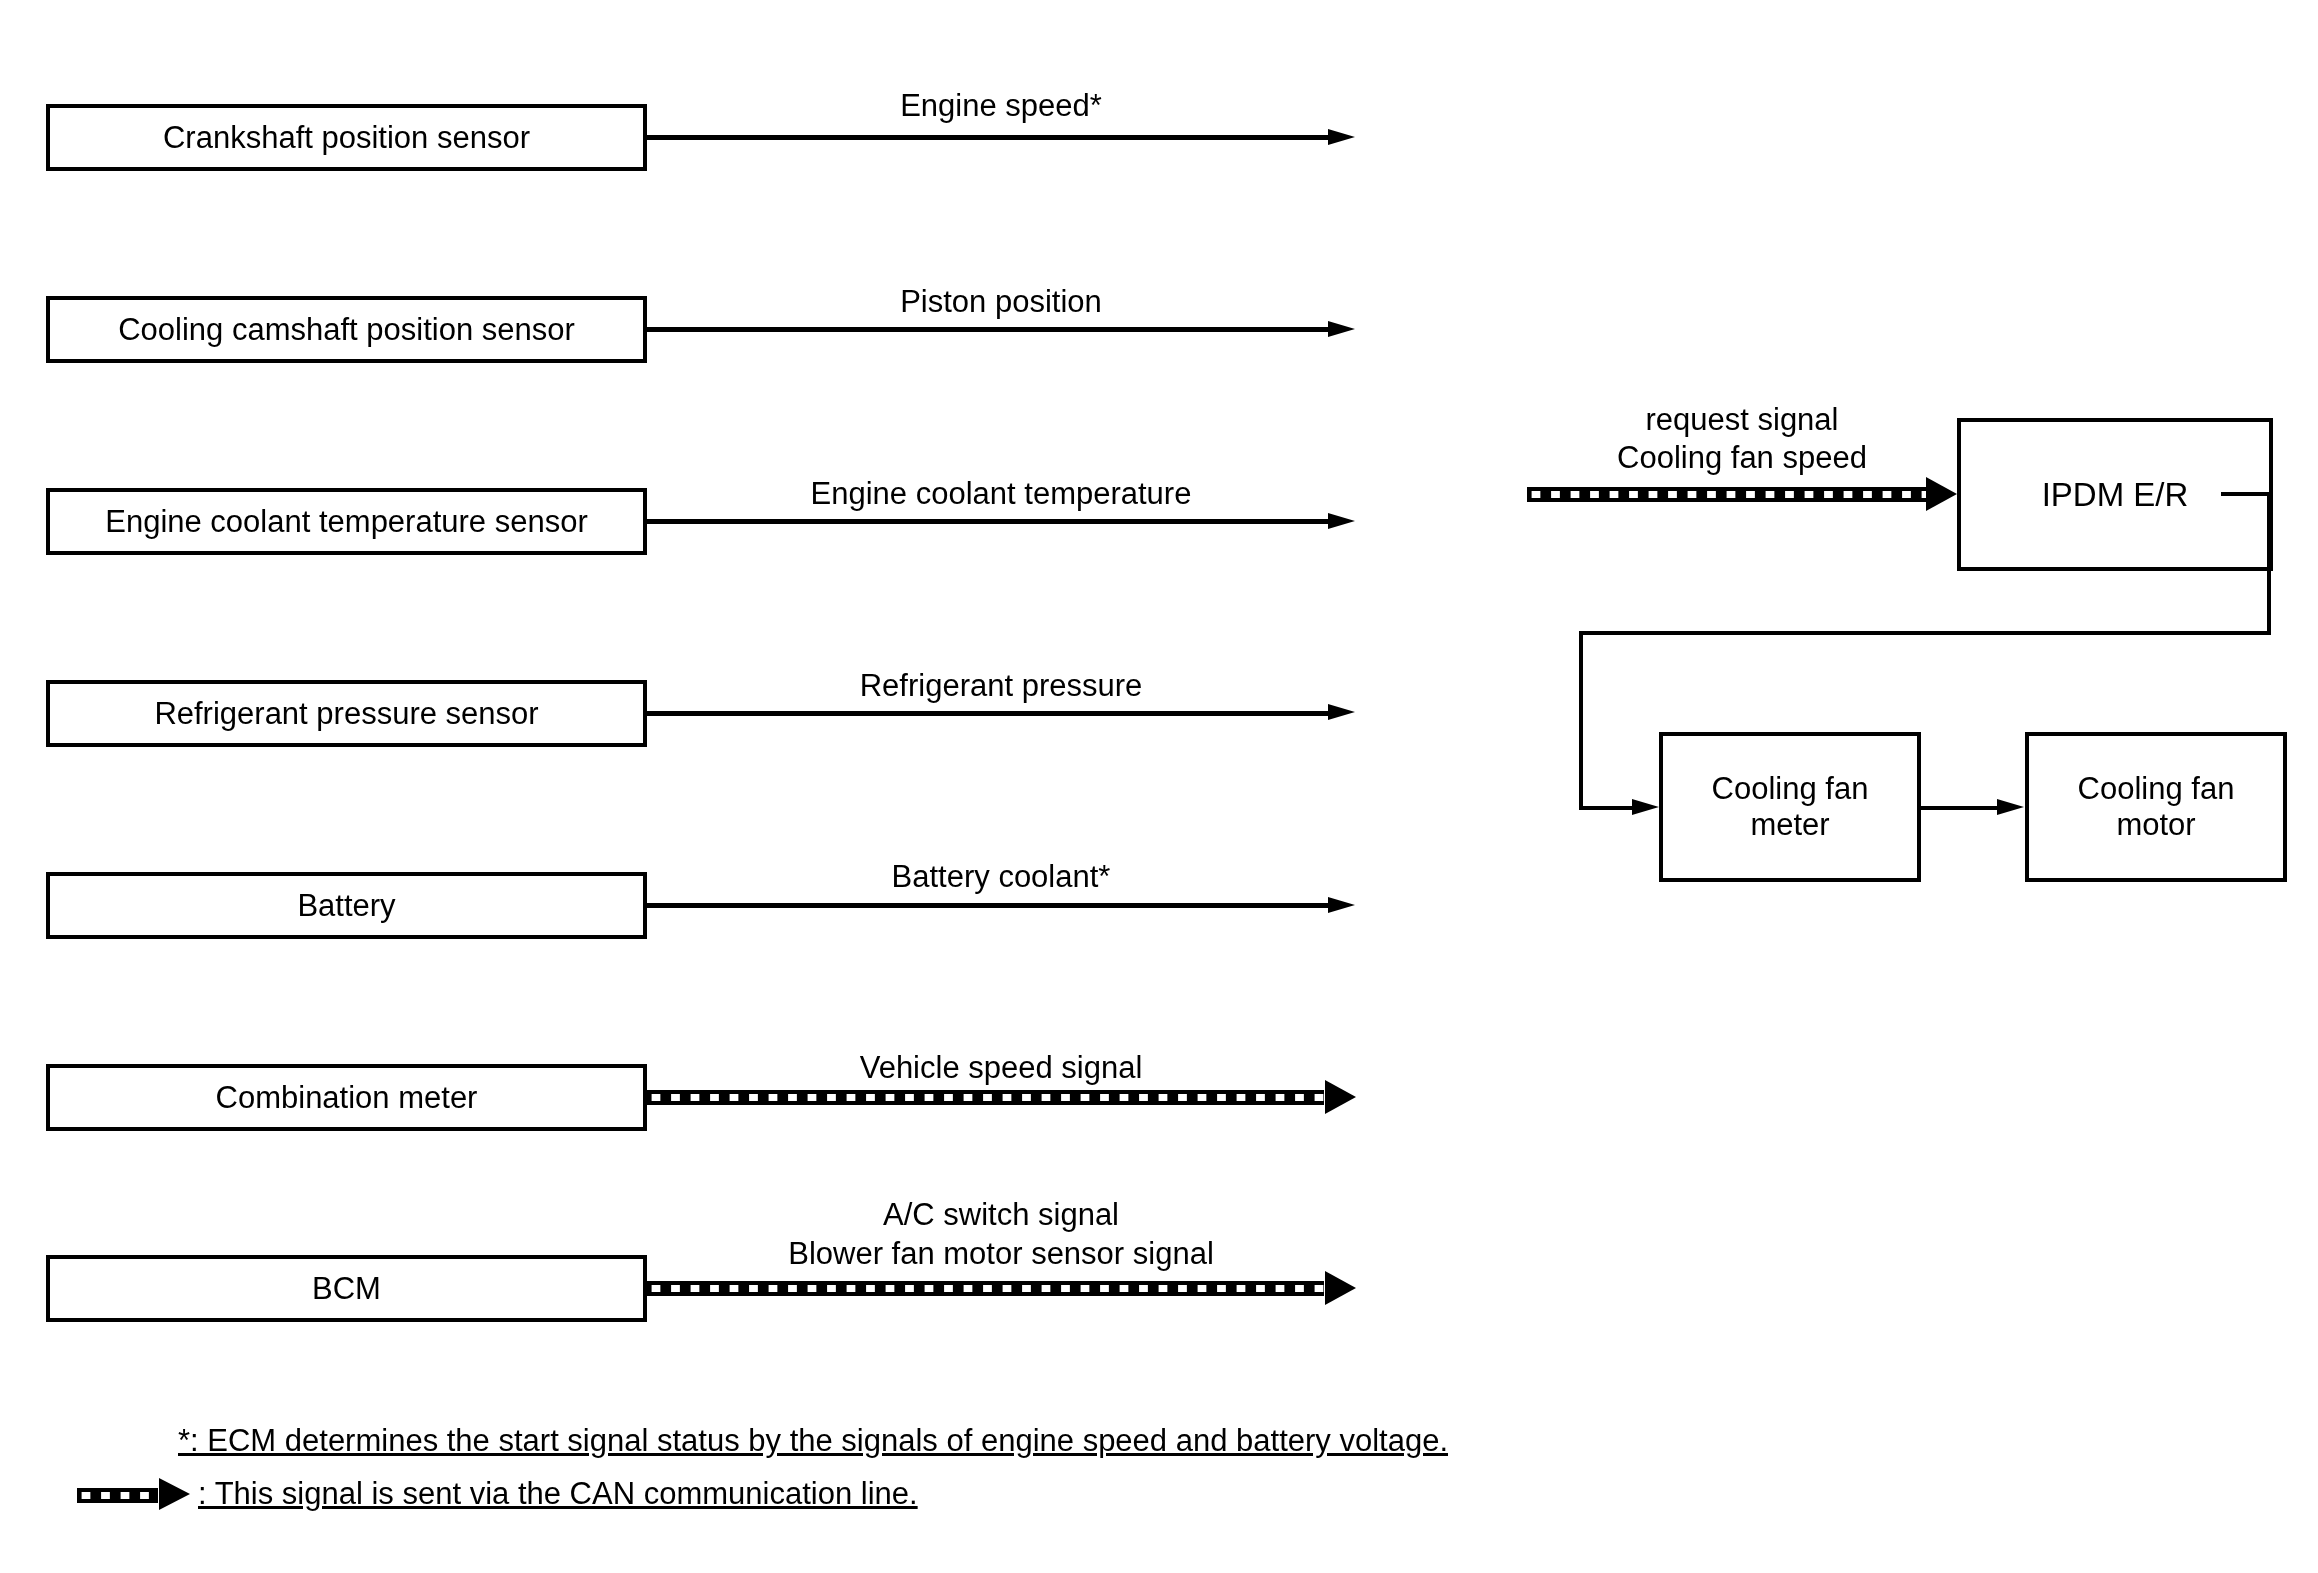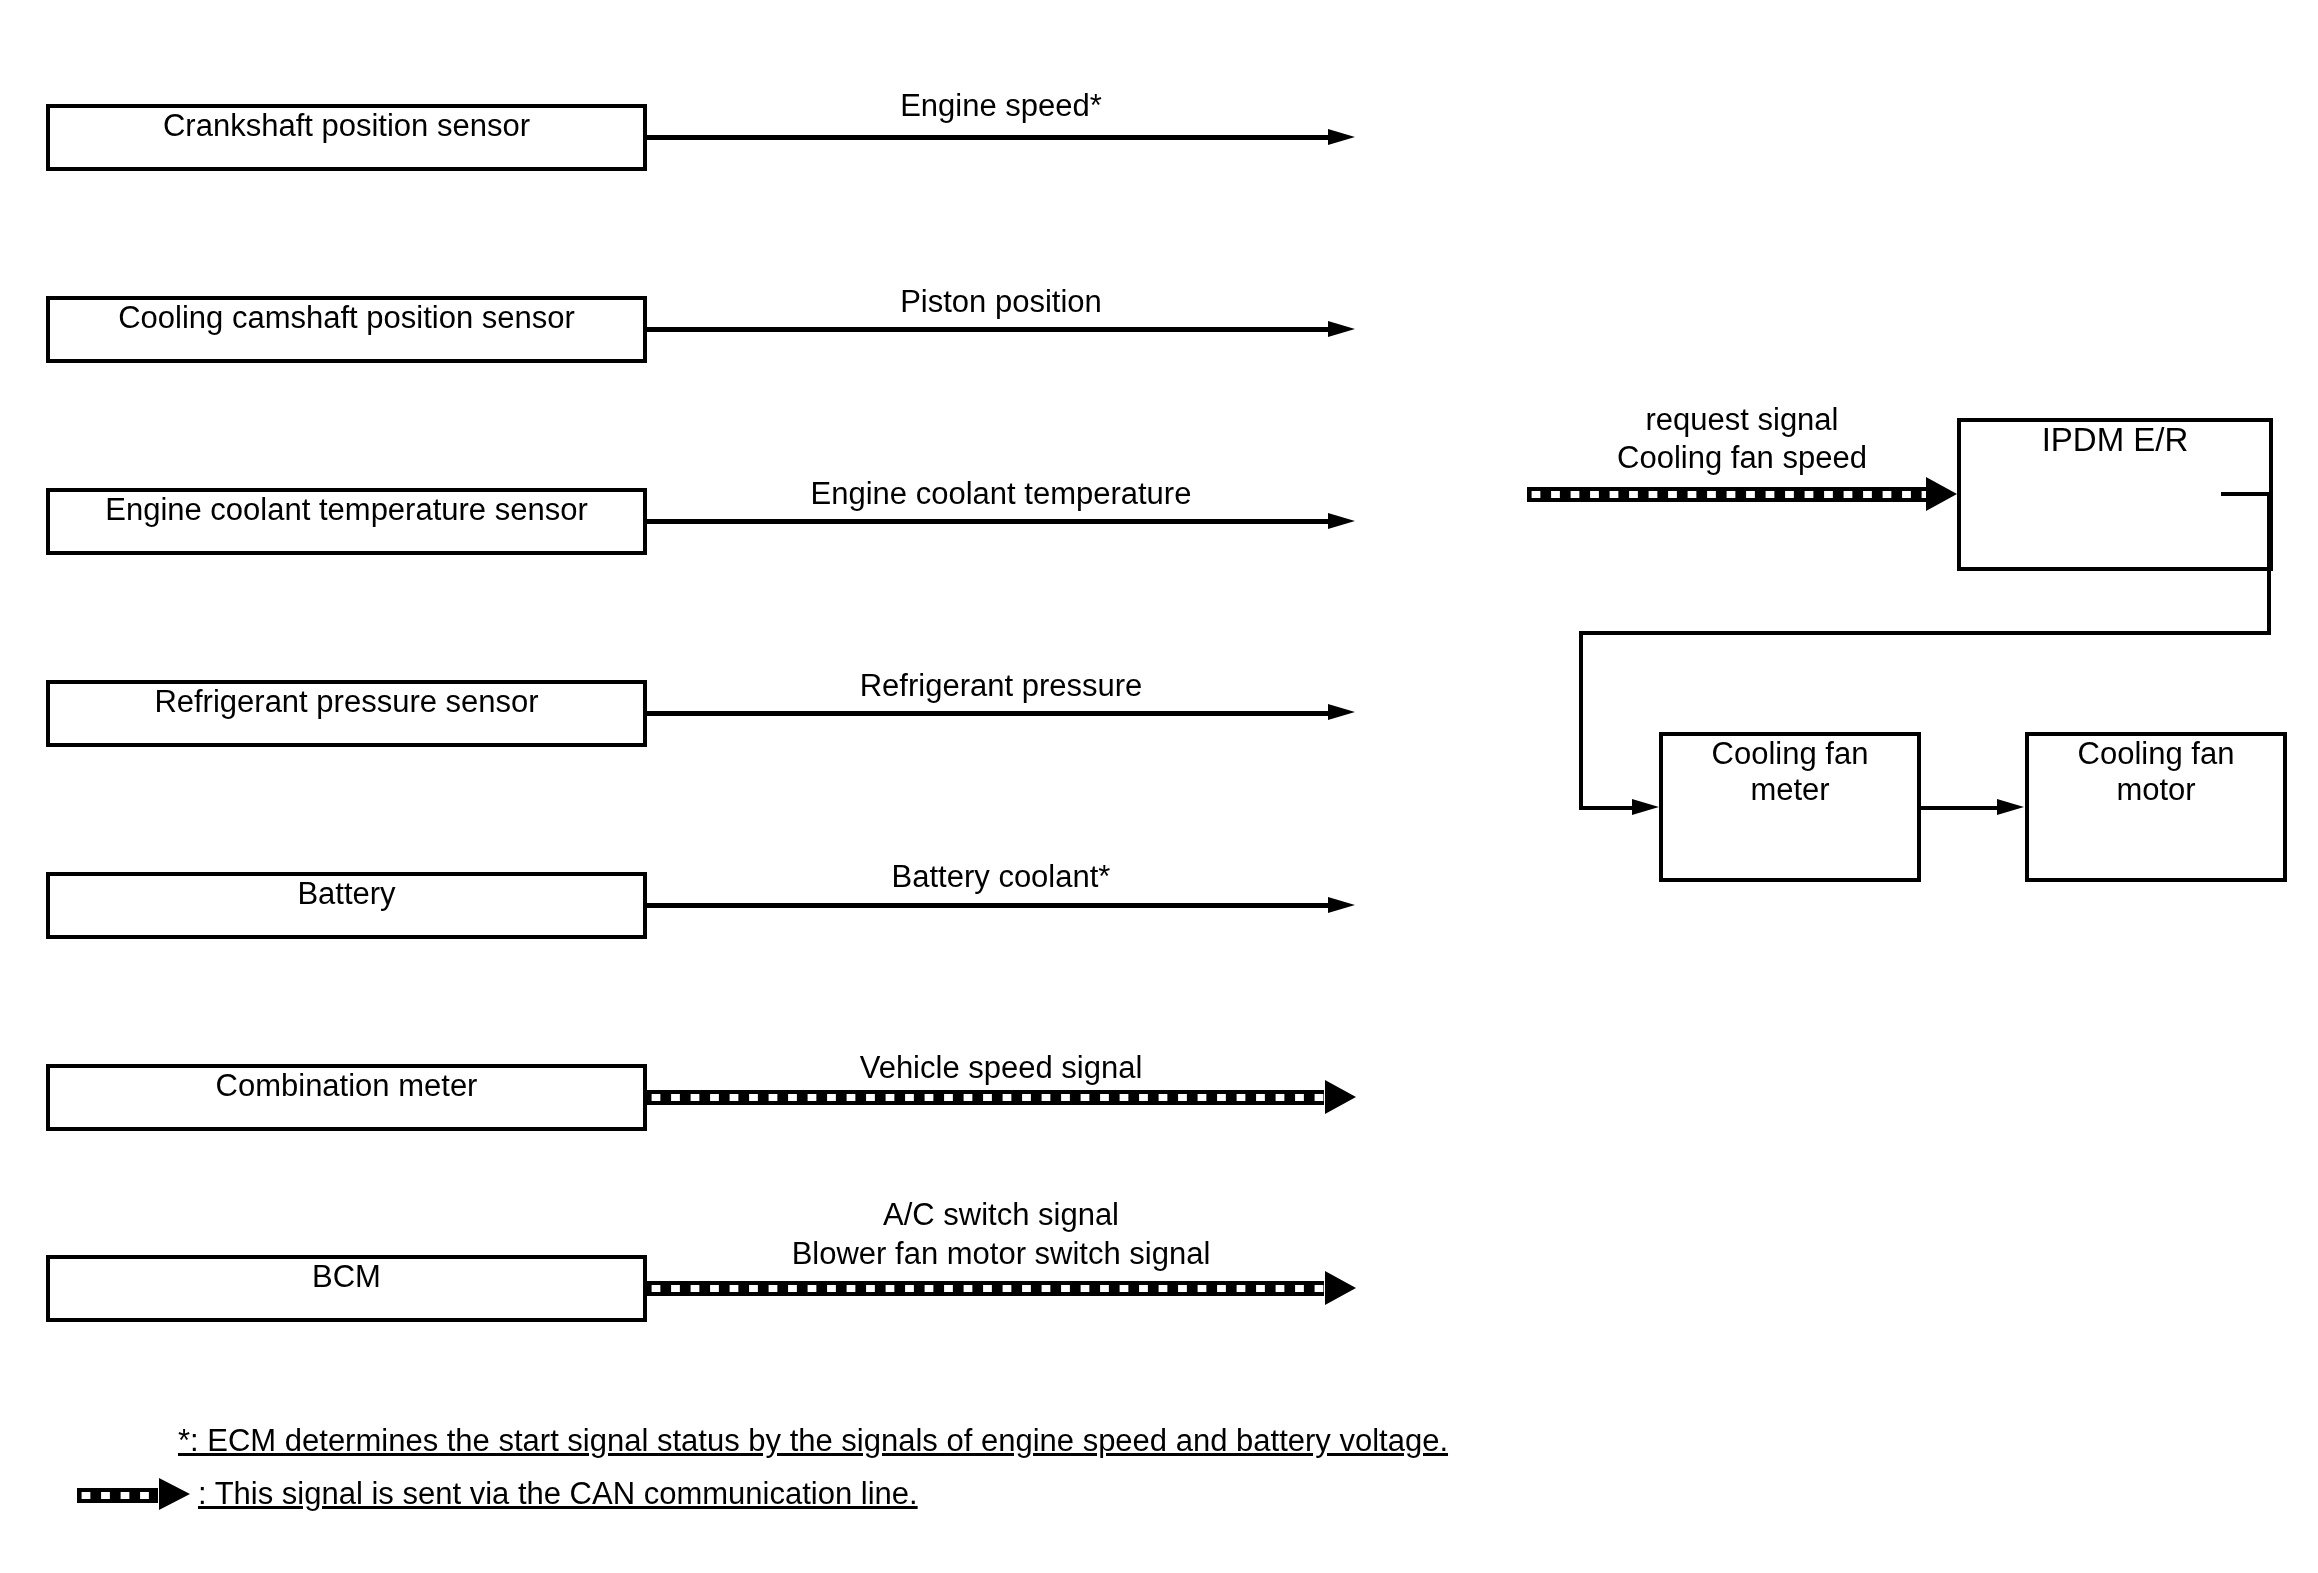--- a/index.html
+++ b/index.html
@@ -2,21 +2,21 @@
 <html style="font-size:9.2px"><head>
 <meta charset="utf-8">
 <style>
   html, body { margin:0; padding:0; background:#ffffff; }
   .canvas {
     position:relative; width:2319px; height:1573px; background:#ffffff;
     font-family:"Liberation Sans", sans-serif; color:#000;
   }
   .box {
     position:absolute; box-sizing:border-box; border:4.6px solid #000; background:#fff;
-    display:flex; flex-direction:column; align-items:center; justify-content:flex-start;
+    display:flex; flex-direction:column; align-items:center; justify-content:center;
     text-align:center; font-size:31px; line-height:36px;
   }
   .src { left:46px; width:601px; height:67px; }
   .sig {
     position:absolute; left:647px; width:708px; text-align:center;
     font-size:31px; line-height:39px;
   }
   .hline { position:absolute; height:4.6px; background:#000; }
   .vline { position:absolute; width:4px; background:#000; }
   .hline7 { position:absolute; height:4px; background:#000; }
@@ -80,21 +80,21 @@
   </div>
   <div class="sig" style="top:1048px">Vehicle speed signal</div>
   <div class="can-bar" style="left:647px;top:1090px;width:677px"></div>
   <div class="can-head" style="left:1325px;top:1080px"></div>
 
   <div class="box src" style="top:1255px">
     <span>BCM</span>
   </div>
   <div class="sig" style="top:1195px">
     <span style="display:block">A/C switch signal</span>
-    <span style="display:block">Blower fan motor switch signal</span>
+    <span style="display:block">Blower fan motor sensor signal</span>
   </div>
   <div class="can-bar" style="left:647px;top:1281px;width:677px"></div>
   <div class="can-head" style="left:1325px;top:1271px"></div>
 
 
   <div class="sig" style="left:1544px;width:396px;top:401px;line-height:38px">
     <span style="display:block">request signal</span>
     <span style="display:block">Cooling fan speed</span>
   </div>
   <div class="can-bar" style="left:1527px;top:487px;width:399px"></div>

